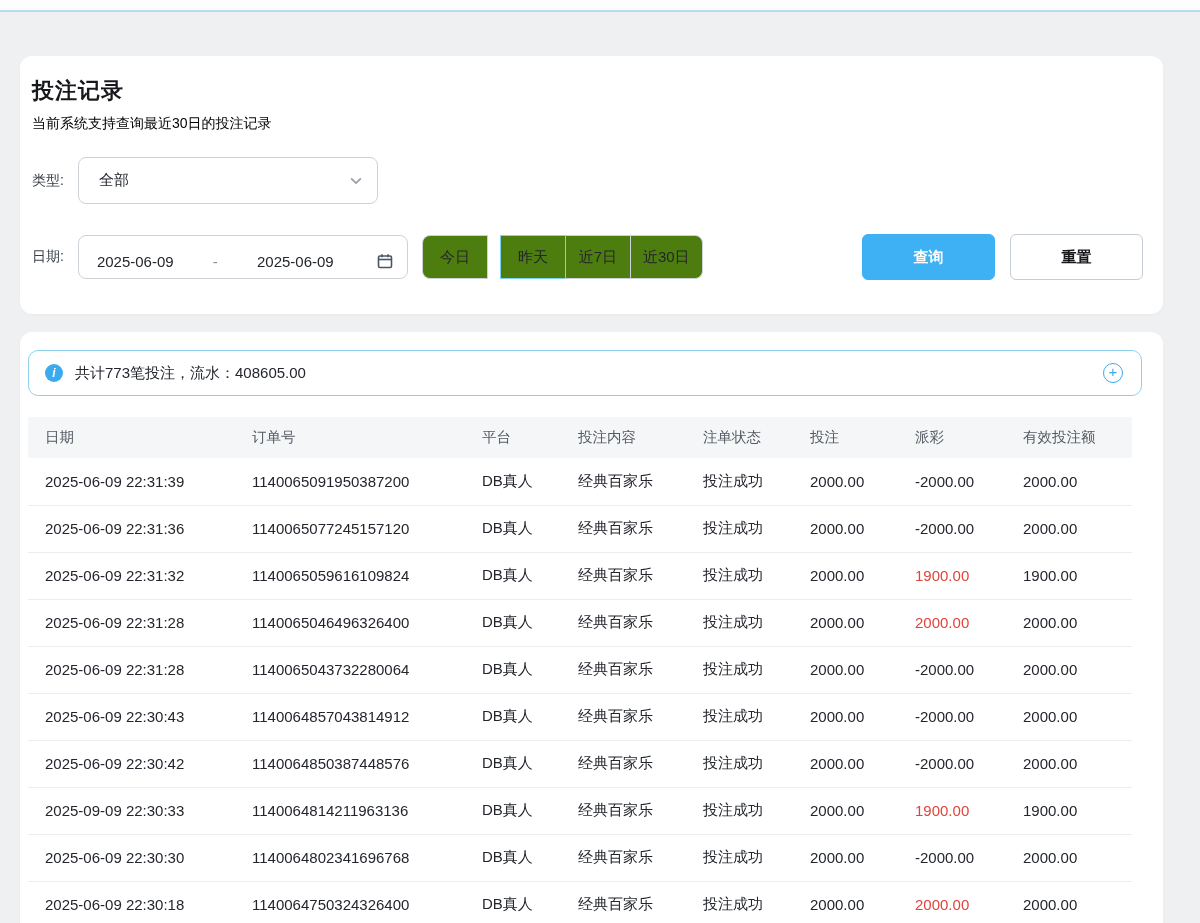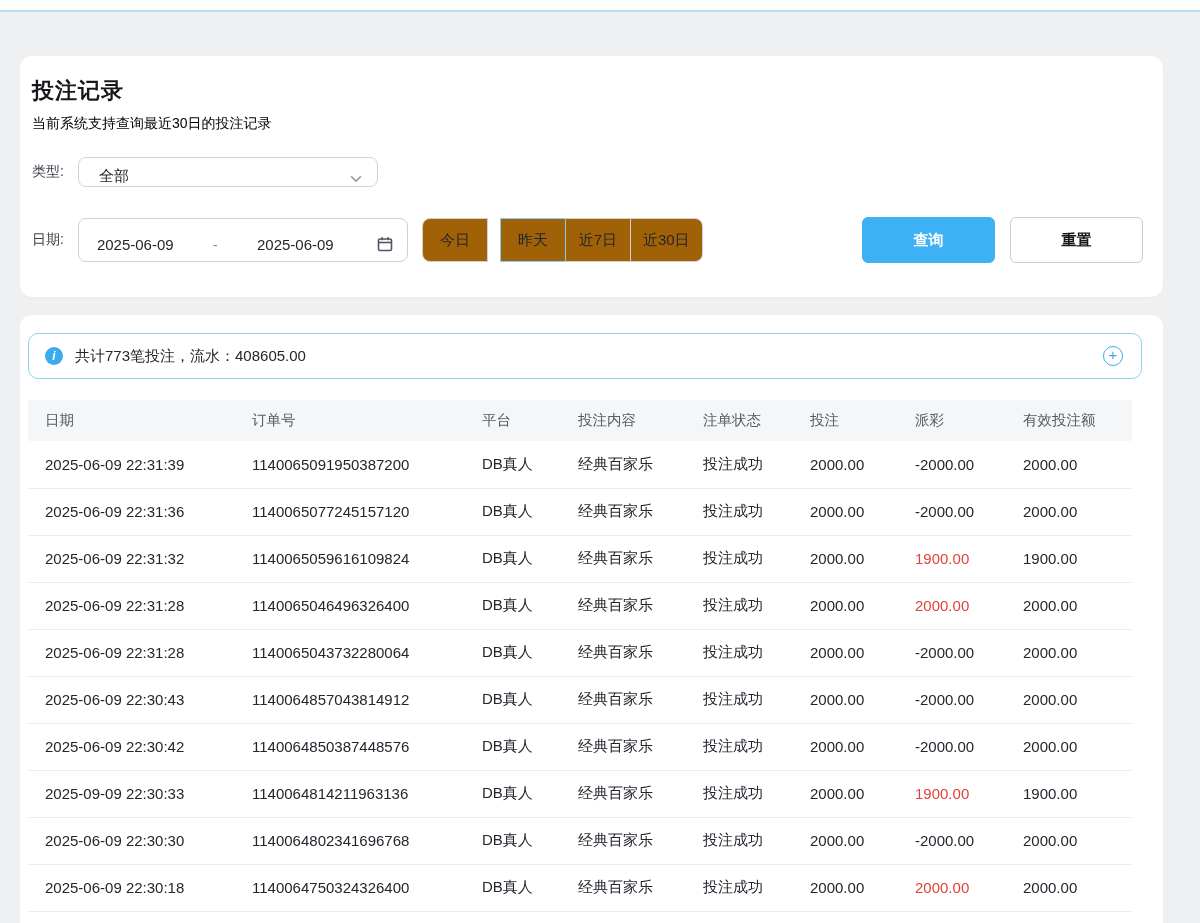--- a/index.html
+++ b/index.html
@@ -22,44 +22,44 @@
 
   
   .filter-card { padding: 20px 20px 34px 12px; }
   .page-title { font-size: 22px; font-weight: bold; color: #17181c; letter-spacing: 1px; }
   .page-subtitle { font-size: 14px; color: #000000; margin-top: 9px; }
 
   .frow { display: flex; align-items: center; margin-top: 24px; }
   .frow-label { font-size: 14px; color: #3c414a; margin-right: 14px; white-space: nowrap; }
 
   .select-box {
-    width: 300px; height: 30px;
+    width: 300px; height: 47px;
     border: 1px solid #cdd2d9; border-radius: 8px;
-    display: flex; align-items: flex-end;
+    display: flex; align-items: center;
     padding: 0 14px 0 20px;
     cursor: pointer; background: #fff;
   }
   .select-box .value { font-size: 15px; color: #23262d; flex: 1; }
   .chevron { width: 14px; height: 14px; stroke: #9aa1ab; fill: none; stroke-width: 2; }
 
   .date-row { margin-top: 30px; }
   .date-box {
     width: 330px; height: 44px;
     border: 1px solid #cdd2d9; border-radius: 8px;
     display: flex; align-items: center; justify-content: space-between;
     padding: 8px 14px 0 18px;
     font-size: 15px; color: #23262d; background: #fff; cursor: pointer;
   }
   .date-box .sep { color: #8a909a; margin: 0 6px; }
   .cal-icon { width: 16px; height: 16px; stroke: #4b5563; fill: none; stroke-width: 1.6; margin-left: 10px; }
 
   .quick-group { display: flex; margin-left: 14px; }
   .quick-btn {
     min-width: 66px; height: 44px; padding: 16px 12px;
-    background: #a16207; border: 1px solid #cdd2d9;
+    background: #4d7c0f; border: 1px solid #cdd2d9;
     font-size: 15px; color: #23262d;
     display: flex; align-items: center; justify-content: center;
     cursor: pointer; margin-left: -1px; position: relative;
     font-family: inherit;
   }
   .quick-btn:first-child { border-radius: 8px 0 0 8px; margin-left: 0; }
   .quick-btn:last-child  { border-radius: 0 8px 8px 0; }
   .quick-btn.active { border-color: #7ed3f2; z-index: 2; margin-left: 12px; }
 
   .fspacer { flex: 1; }

